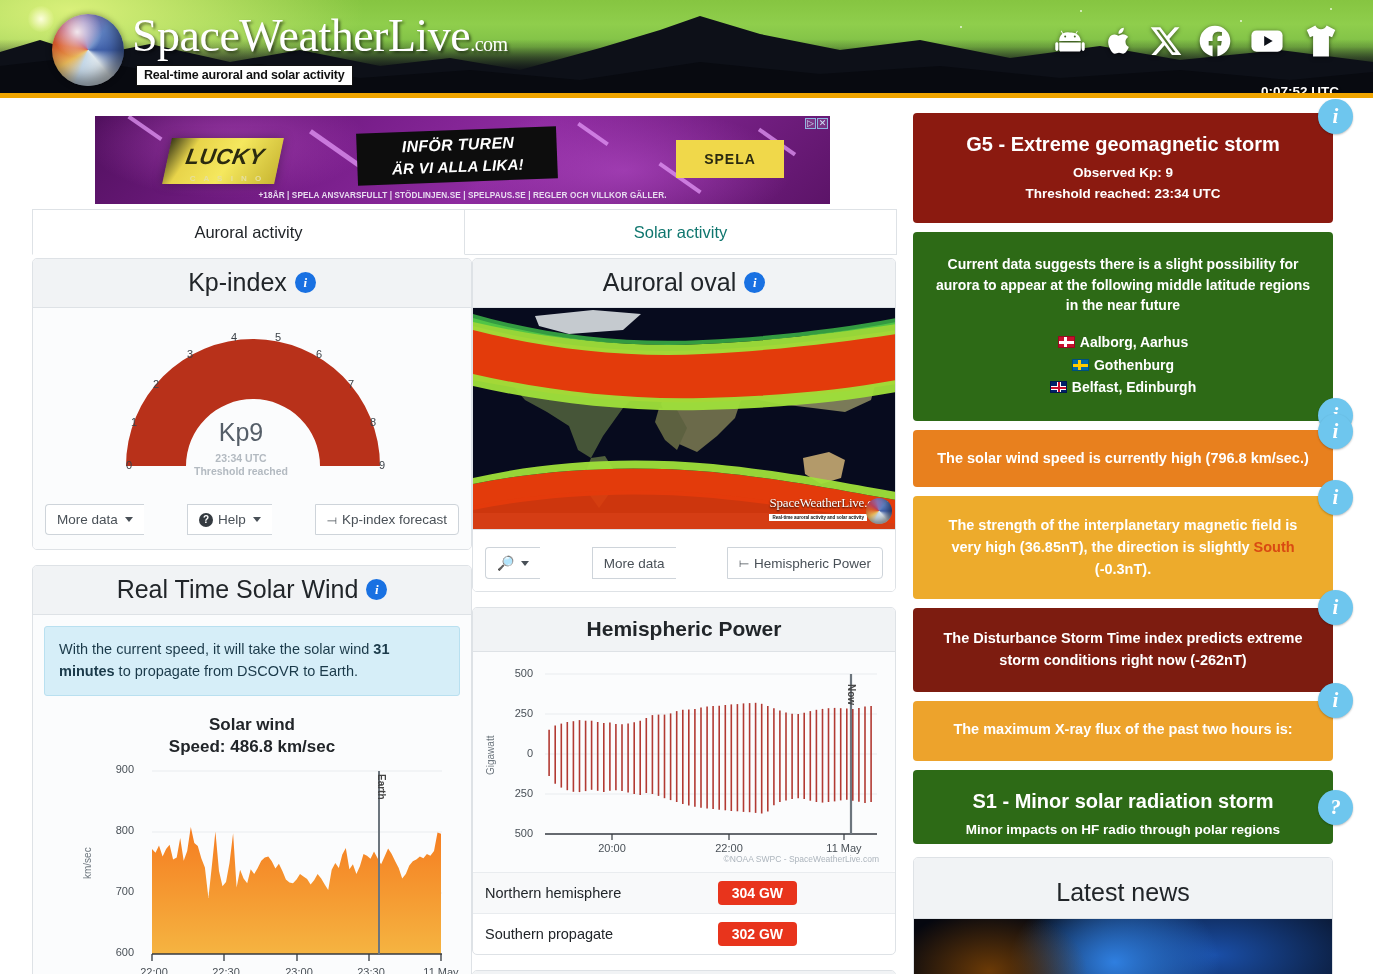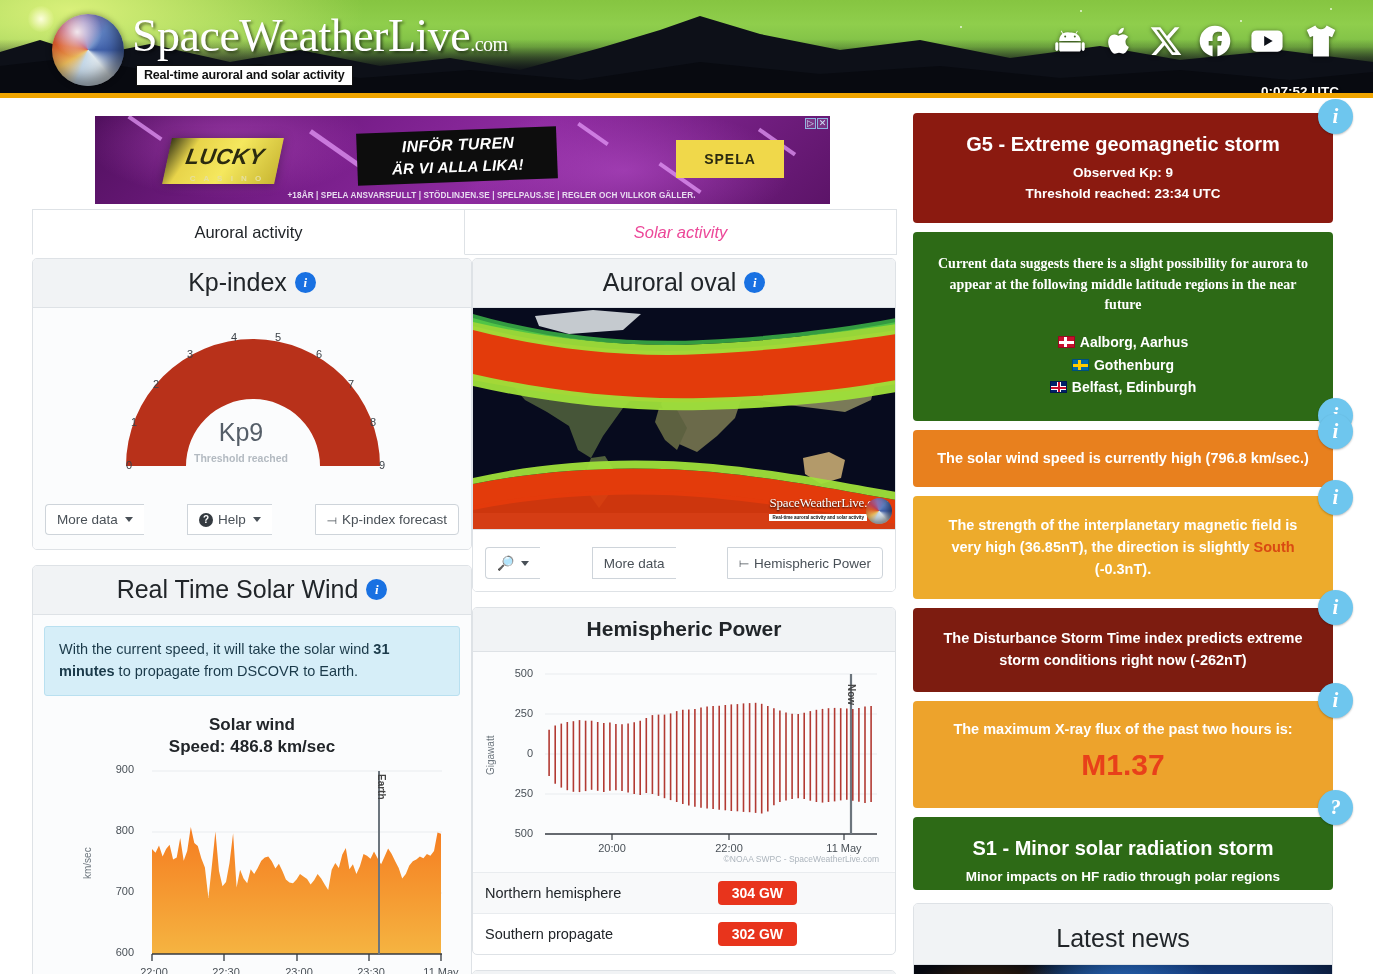--- a/index.html
+++ b/index.html
@@ -86,36 +86,36 @@
     color:#fff; font-weight:bold; font-style:italic; font-size:16px; transform:rotate(-2.2deg); letter-spacing:.3px;}
   .ad-black-l2 { position:absolute; left:266px; top:42px; width:194px; text-align:center;
     color:#fff; font-weight:bold; font-style:italic; font-size:15px; transform:rotate(-2.2deg); letter-spacing:.3px;}
   .ad-cta {
     position:absolute; right:46px; top:24px; width:108px; height:38px; background:#f0d84a;
     display:flex; align-items:center; justify-content:center;
     font-weight:bold; font-size:14px; color:#2a2a10; letter-spacing:1px;
   }
   .ad-legal {
     position:absolute; left:0; bottom:4px; width:100%; text-align:center;
-    color:#e8dcf0; font-size:8.2px; font-weight:bold; letter-spacing:.1px;margin-left:29px;
+    color:#e8dcf0; font-size:8.2px; font-weight:bold; letter-spacing:.1px;
   }
   .ad-choice { position:absolute; right:2px; top:2px; display:flex; gap:1px; }
   .ad-choice span {
     width:11px; height:11px; border:1px solid #8fb6e0; color:#cfe2f5; font-size:9px;
     line-height:9px; text-align:center; background:rgba(255,255,255,.12);
   }
 
   
   .tabs { display:flex; width:865px; }
   .tab {
     flex:1; text-align:center; padding:13px 16px 12px; font-size:16.5px;
     border:1px solid #dee2e6; background:#fff; color:#495057; cursor:pointer;
   }
   .tab.active { border-bottom-color:#fff; color:#212529; }
-  .tab.inactive { color:#ec4899; border-left:none;font-style:italic; }
+  .tab.inactive { color:#0f766e; border-left:none; }
   .tabs-wrap { position:absolute; left:32px; top:209px; width:865px; }
 
   
   .card { border:1px solid #dee2e6; border-radius:5px; background:#fff; margin-bottom:15px; }
   .card-head {
     background:#f1f3f5; border-bottom:1px solid #dee2e6; border-radius:4px 4px 0 0;
     padding:9px 0 10px; text-align:center;
   }
   .card-title { font-size:25px; color:#212529; font-weight:400; display:inline-block; vertical-align:middle; }
   .card-title.sm { font-size:21px; font-weight:bold; }
@@ -315,20 +315,21 @@
         <div class="kp-tick" style="left:108px;top:60px;">2</div>
         <div class="kp-tick" style="left:142px;top:30px;">3</div>
         <div class="kp-tick" style="left:186px;top:13px;">4</div>
         <div class="kp-tick" style="left:230px;top:13px;">5</div>
         <div class="kp-tick" style="left:271px;top:30px;">6</div>
         <div class="kp-tick" style="left:303px;top:60px;">7</div>
         <div class="kp-tick" style="left:325px;top:98px;">8</div>
         <div class="kp-tick" style="left:334px;top:141px;">9</div>
         <div class="kp-center-num" style="left:-22px;">Kp9</div>
         <div class="kp-center-sub" style="left:-22px;">
+          <div>23:34 UTC</div>
           <div>Threshold reached</div>
         </div>
       </div>
       <div class="btn-group">
         <div class="btn">
             <span>More data</span>
             <i class="caret"></i>
           </div>
         <div class="btn">
             <span class="q-icon">?</span>
@@ -555,21 +556,21 @@
 <div class="col-right">
 
   <div class="alert" style="background:#8b1a10;padding:18px 18px 20px;">
     <div class="a-title">G5 - Extreme geomagnetic storm</div>
     <div class="a-sub">Observed Kp: 9</div>
     <div class="a-sub" style="margin-top:3px;">Threshold reached: 23:34 UTC</div>
     <div class="ibtn" style="top:-14px;">i</div>
   </div>
 
   <div class="alert" style="background:#2d6a16;padding:22px 20px 22px;">
-    <div class="a-line" style="font-size:14px;line-height:1.45;font-family:Liberation Serif, serif;">Current data suggests there is a slight possibility for aurora to appear at the following middle latitude regions in the near future</div>
+    <div class="a-line" style="font-size:14px;line-height:1.45;">Current data suggests there is a slight possibility for aurora to appear at the following middle latitude regions in the near future</div>
     <div style="margin-top:16px;font-size:14px;line-height:1.6;">
       <div>
         <span class="flag" style="background:#c8102e;">
           <span style="position:absolute;left:5px;top:0;width:3px;height:100%;background:#fff;"></span>
           <span style="position:absolute;left:0;top:4px;width:100%;height:3px;background:#fff;"></span>
         </span><span>Aalborg, Aarhus</span>
       </div>
       <div>
         <span class="flag" style="background:#006aa7;">
           <span style="position:absolute;left:5px;top:0;width:3px;height:100%;background:#fecc00;"></span>
@@ -600,21 +601,20 @@
     <div class="ibtn" style="top:-16px;">i</div>
   </div>
 
   <div class="alert" style="background:#7d1c10;padding:20px 30px;">
     <div class="a-line" style="font-size:14.5px;line-height:1.5;">The Disturbance Storm Time index predicts extreme storm conditions right now (-262nT)</div>
     <div class="ibtn" style="top:-18px;">i</div>
   </div>
 
   <div class="alert" style="background:#eda32c;padding:19px 20px 22px;">
     <div class="a-line" style="font-size:14.5px;">The maximum X-ray flux of the past two hours is:</div>
-    <div style="font-size:30px;font-weight:bold;color:#e8401a;margin-top:6px;">M1.37</div>
     <div class="ibtn" style="top:-18px;">i</div>
     <div class="ibtn" style="top:89px;">?</div>
   </div>
 
   <div class="alert" style="background:#2d6a16;padding:18px 18px 4px;margin-bottom:13px;">
     <div class="a-title">S1 - Minor solar radiation storm</div>
     <div class="a-sub">Minor impacts on HF radio through polar regions</div>
   </div>
 
   <div class="news-card">

